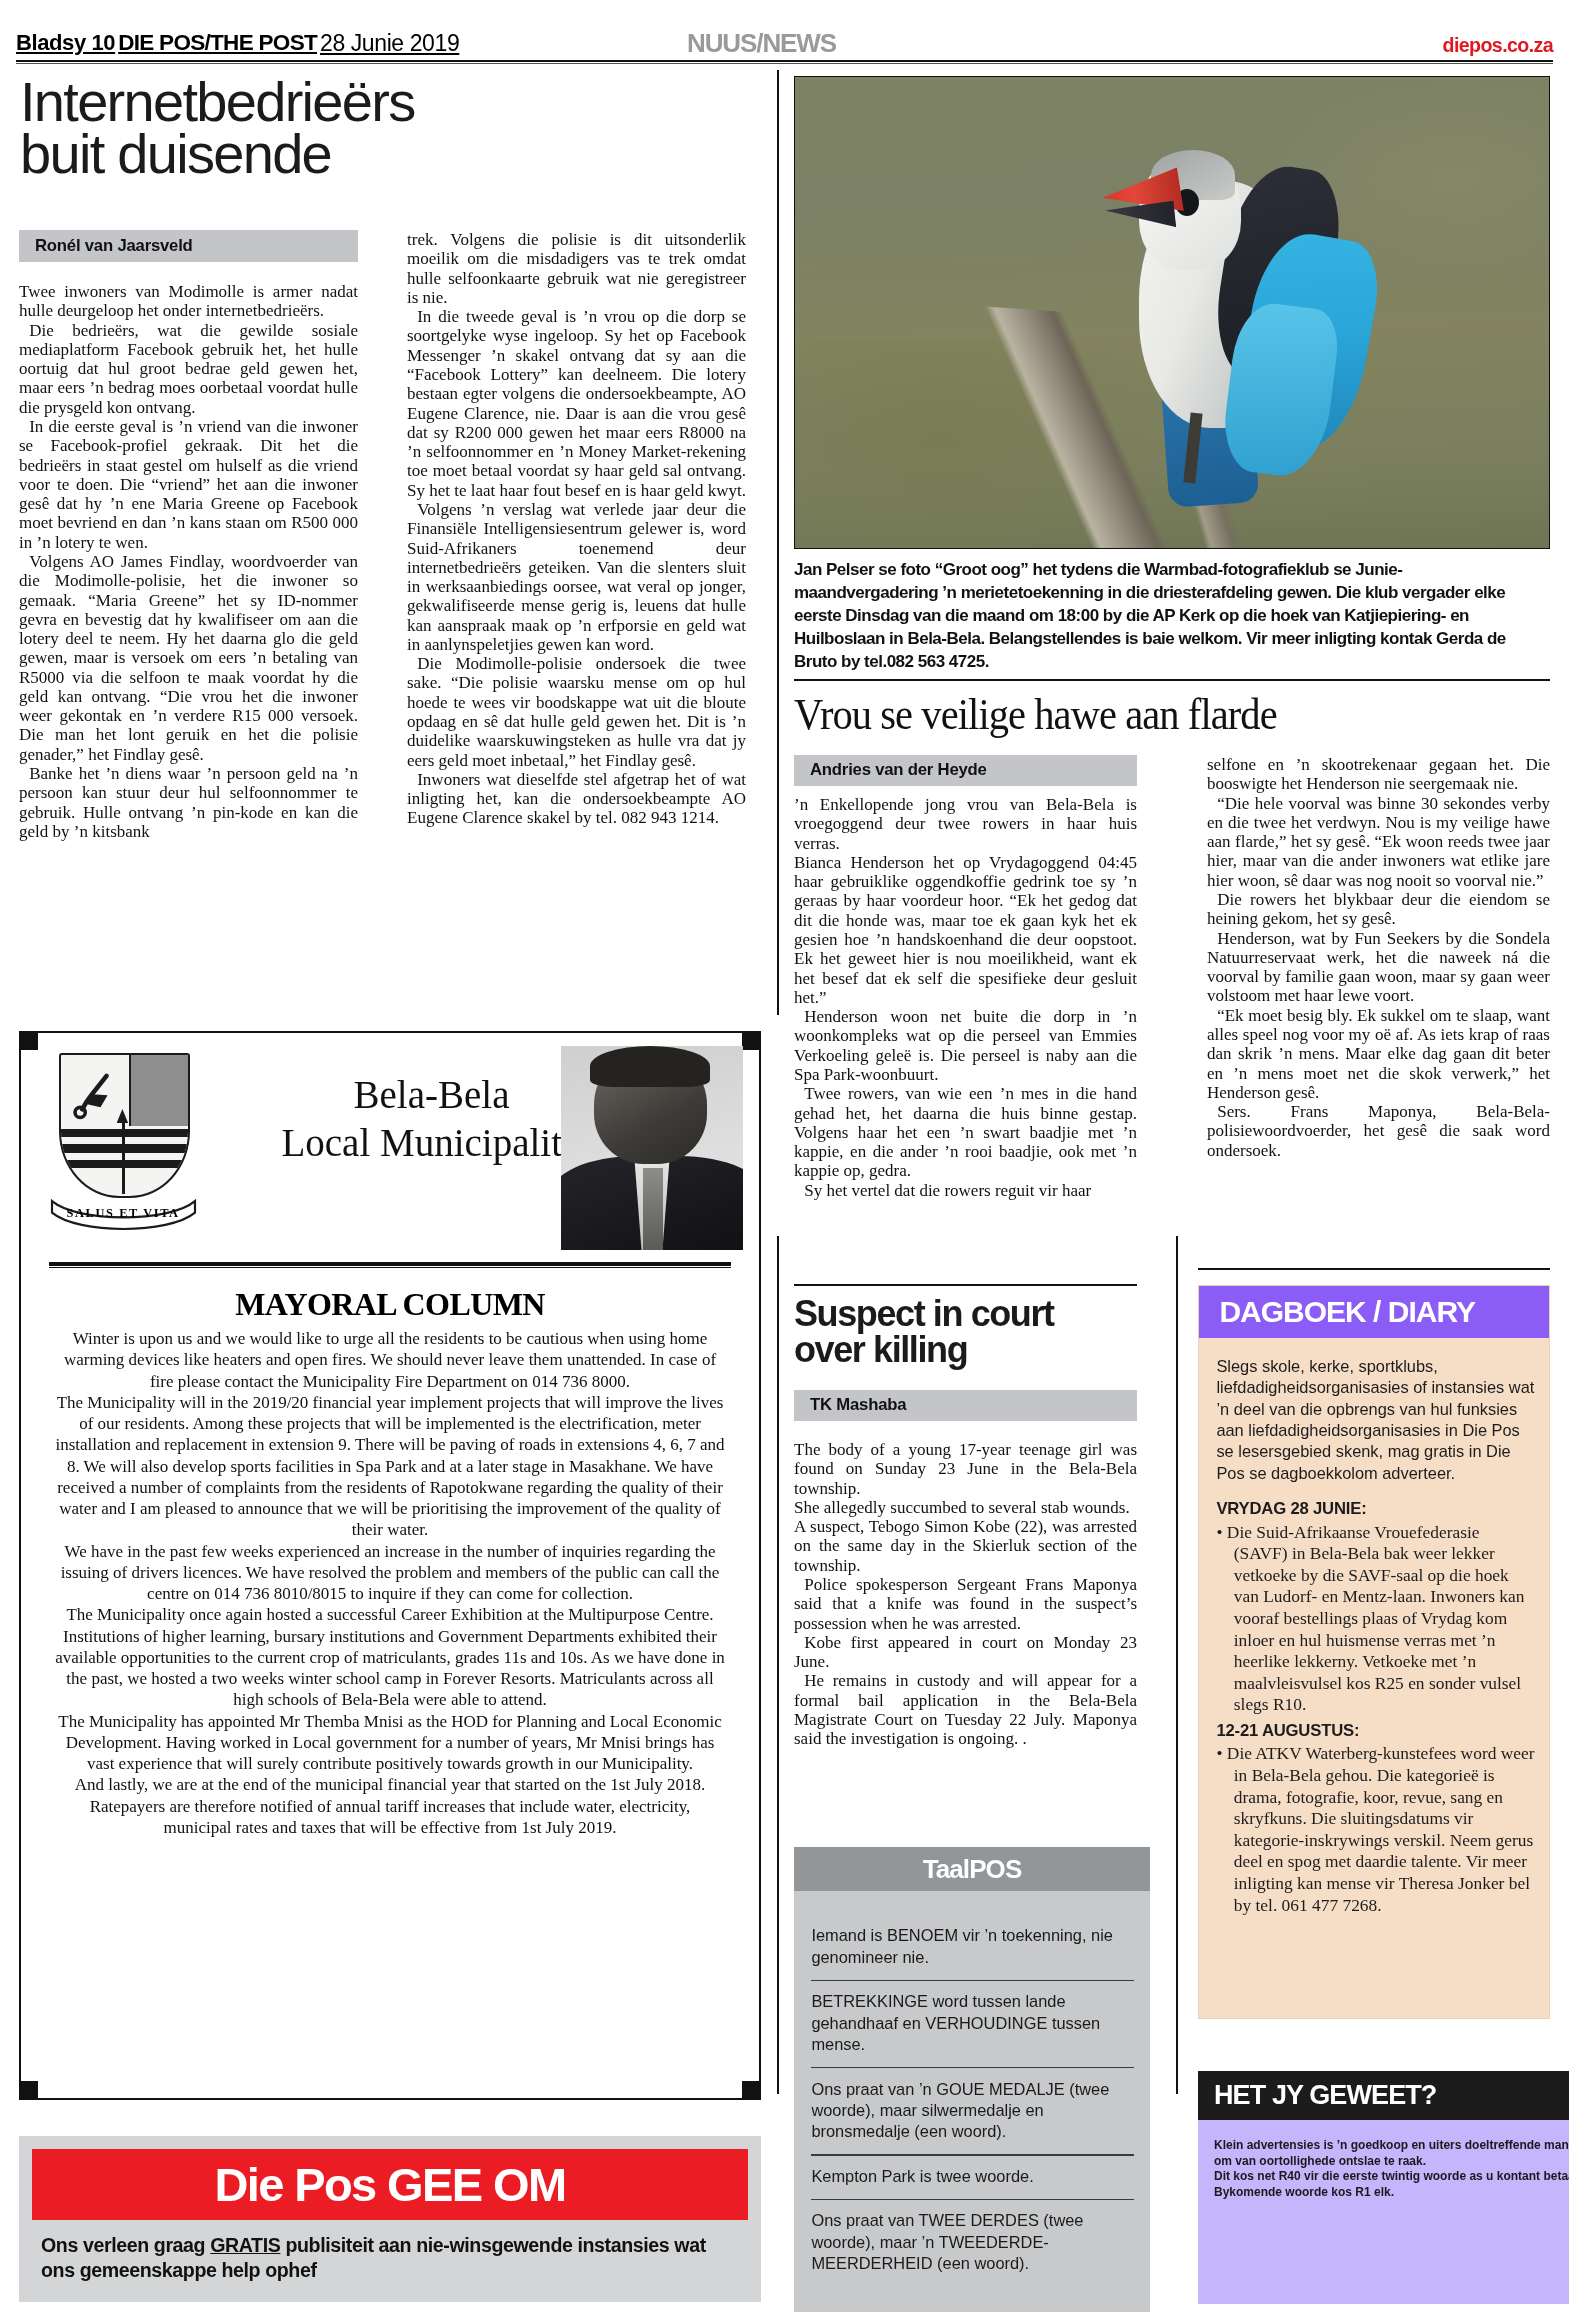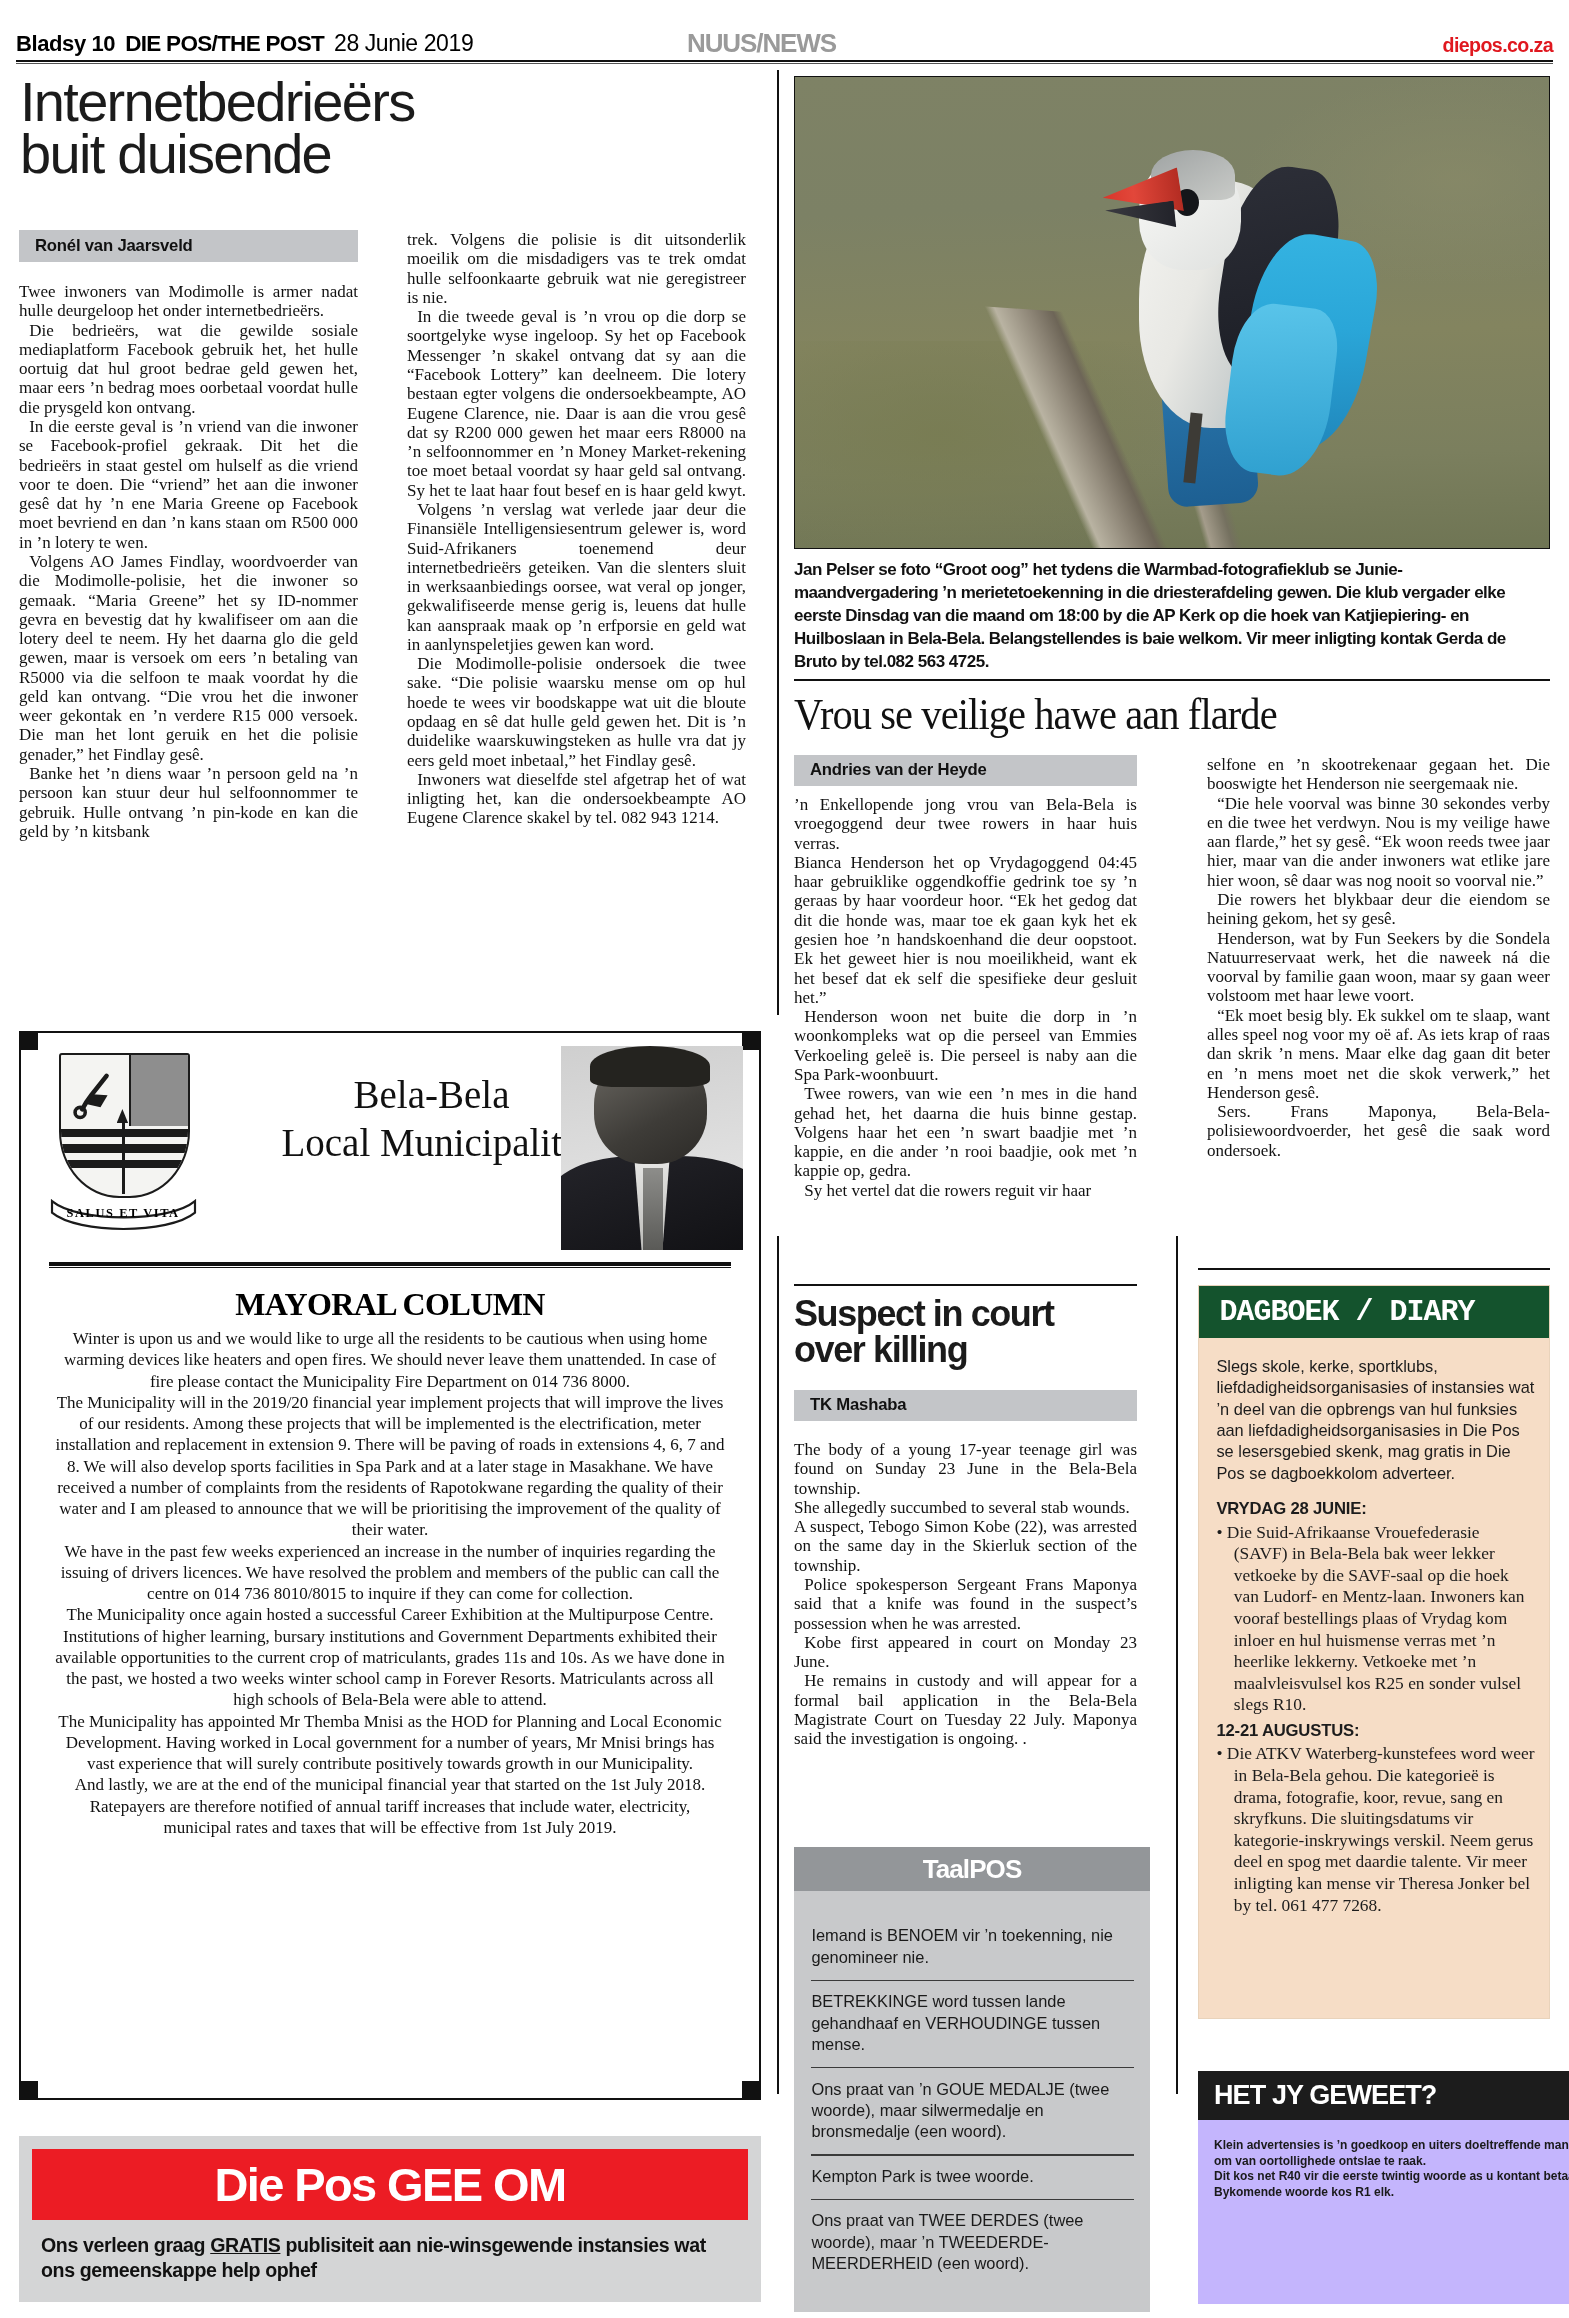--- a/index.html
+++ b/index.html
@@ -10,21 +10,21 @@
     color: #000;
     overflow: hidden;
   }
   .page { position: relative; width: 1569px; height: 2319px; padding: 0; }
 
   
   .masthead {
     position: absolute; left: 16px; top: 16px; right: 16px; height: 41px;
     display: flex; align-items: flex-end; justify-content: space-between;
   }
-  .mh-left { display: flex; align-items: center; gap: 10px; }
+  .mh-left { display: flex; align-items: flex-start; gap: 3px; text-decoration: underline; }
   .mh-page { font-family: "Liberation Sans", sans-serif; font-weight: bold; font-size: 22px; letter-spacing: -0.4px; }
   .mh-title { font-family: "Liberation Sans", sans-serif; font-weight: bold; font-size: 22.5px; letter-spacing: -0.7px; }
   .mh-date { font-family: "Liberation Sans", sans-serif; font-weight: normal; font-size: 23px; letter-spacing: -0.4px; }
   .mh-section {
     font-family: "Liberation Sans", sans-serif; font-weight: bold; font-size: 26px;
     color: #9a9a9a; letter-spacing: -1.1px; position: absolute; left: 687px; bottom: 0;
   }
   .mh-site { font-family: "Liberation Sans", sans-serif; font-weight: bold; font-size: 19.6px; color: #e0181f; letter-spacing: -0.6px; }
   .mh-rule { position: absolute; left: 16px; top: 60px; right: 16px; height: 2.2px; background: #111; }
   .mh-rule2 { position: absolute; left: 16px; top: 63px; right: 16px; height: 0.7px; background: #555; }
@@ -185,23 +185,23 @@
   }
   .article-txt p { margin: 0; text-indent: 10.2px; }
   .article-txt p.first { text-indent: 0; }
 
   
   .dagboek {
     position: absolute; left: 1198px; top: 1285px; width: 352px; height: 734px;
     background: #f6ddc6; border: 0.7px solid #e9d3bb;
   }
   .dag-head {
-    position: absolute; left: 0; top: 0; width: 100%; height: 52px; background: #14532d;
+    position: absolute; left: 0; top: 0; width: 100%; height: 52px; background: #8b5cf6;
     display: flex; align-items: center; padding-left: 20.4px;
-    font-family: Liberation Mono, monospace; font-weight: bold; font-size: 30px;
+    font-family: Liberation Sans, sans-serif; font-weight: bold; font-size: 30px;
     color: #fff; letter-spacing: -1px;
   }
   .dag-body {
     position: absolute; left: 17.4px; right: 14.5px; top: 70px;
     font-family: "Liberation Sans", sans-serif; font-size: 16.4px; line-height: 1.30; color: #1c1c1c;
   }
   .dag-date {
     font-family: "Liberation Sans", sans-serif; font-weight: bold; font-size: 16.7px; letter-spacing: -0.2px;
     margin-top: 14.5px;
   }

